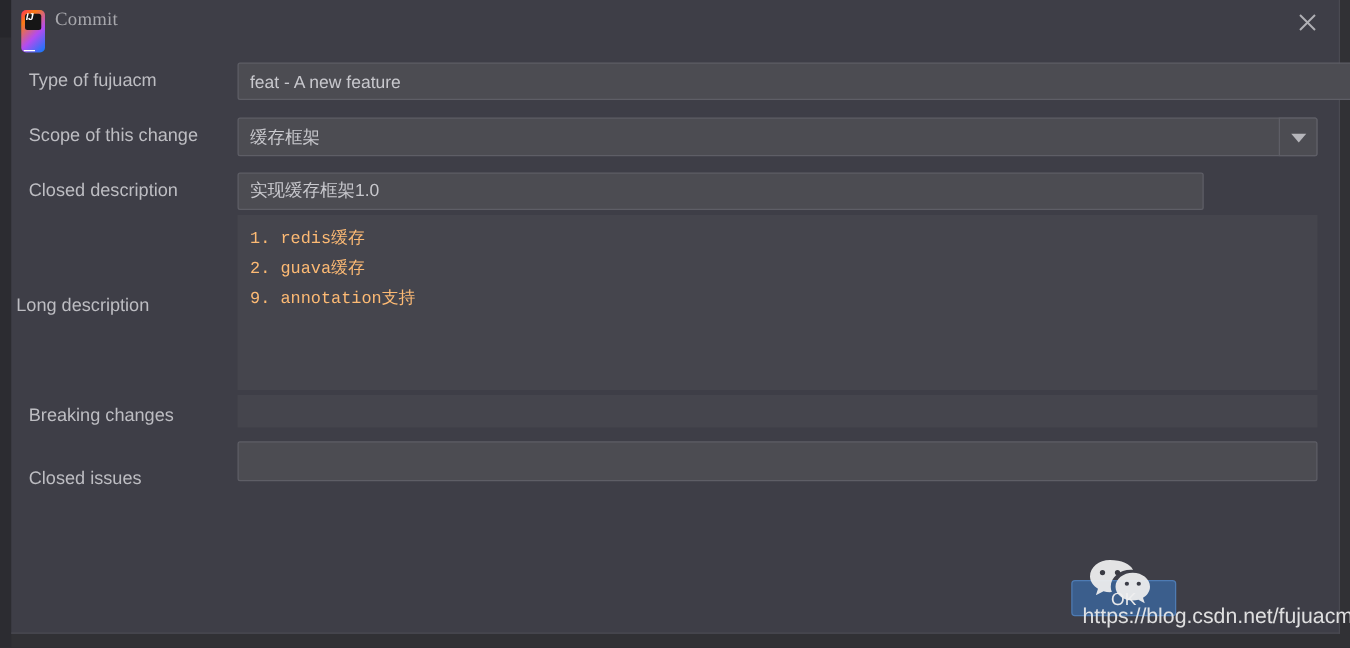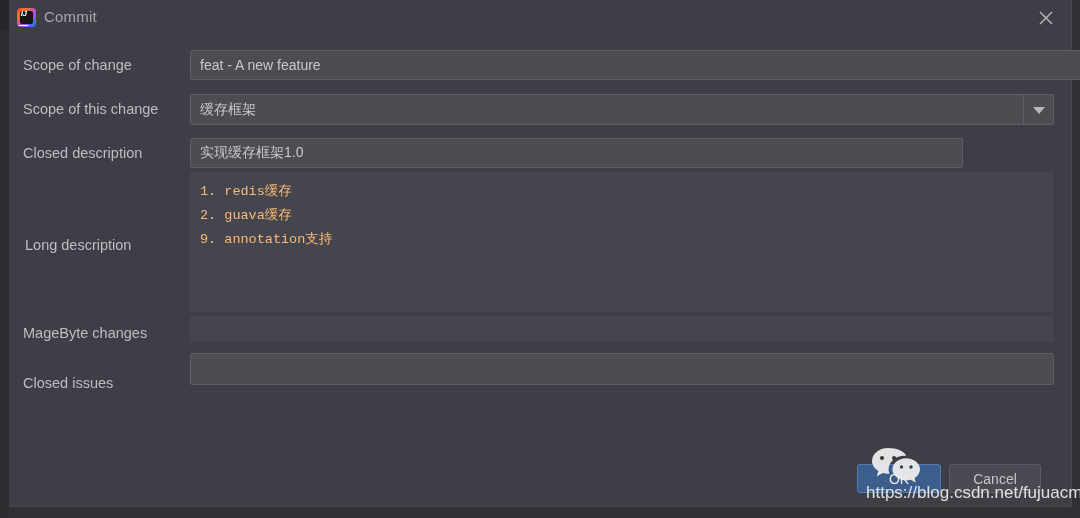--- a/index.html
+++ b/index.html
@@ -40,21 +40,21 @@
     border-left: none;
   }
 
   
   .titlebar {
     position: absolute; left: 0; top: 0;
     width: 100%; height: 35px;
   }
   .app-icon {
     position: absolute; left: 8px; top: 8px;
-    width: 19px; height: 19px;
+    width: 19px; height: 34px;
     border-radius: 4px;
     background:
       linear-gradient(135deg, #fe315d 0%, #f97a12 22%, #b24cf0 60%, #087cfa 100%);
     overflow: hidden;
     font-style: italic;
   }
   .app-icon .inner {
     position: absolute; left: 3px; top: 3px;
     width: 13px; height: 13px;
     background: #161616;
@@ -68,20 +68,21 @@
     letter-spacing: -0.5px;
   }
   .app-icon .bar {
     position: absolute; left: 2px; bottom: 1px;
     width: 9px; height: 1.5px; background: #ffffff;
   }
   .dialog-title {
     position: absolute; left: 35px; top: 8px;
     font-size: 15px; color: #a8a8ad;
     letter-spacing: .2px;
+    font-family: Liberation Serif, serif;
   }
   .close-btn {
     position: absolute; right: 14px; top: 7px;
     width: 22px; height: 22px;
     cursor: pointer;
   }
   .close-btn svg { display: block; }
 
   
   .form-label {
@@ -229,59 +230,58 @@
       <div class="dialog-title">Commit</div>
 
       <div class="close-btn">
         <svg width="22" height="22" viewBox="0 0 22 22">
           <line x1="5" y1="5" x2="17" y2="17" stroke="#b0b0b5" stroke-width="1.6"></line>
           <line x1="17" y1="5" x2="5" y2="17" stroke="#b0b0b5" stroke-width="1.6"></line>
         </svg>
       </div>
     </div>
 
-    <div class="form-label" style="left:14px; top:57px;">Scope of change</div>
+    <div class="form-label" style="left:14px; top:57px;">Type of fujuacm</div>
 
     <div class="field" style="left:181px; top:50px; width:1012px; height:30px;">
       <div class="field-text">feat - A new feature</div>
       <div class="arrow-plain"></div>
     </div>
 
     <div class="form-label" style="left:14px; top:101px;">Scope of this change</div>
 
     <div class="field" style="left:181px; top:94px; width:864px; height:31px;text-align:right;">
       <div class="field-text">缓存框架</div>
       <div class="arrow-btn"></div>
     </div>
 
     <div class="form-label" style="left:14px; top:145px;">Closed description</div>
 
     <div class="field" style="left:181px; top:138px; width:773px; height:30px;">
       <div class="field-text">实现缓存框架1.0</div>
     </div>
 
-    <div class="form-label" style="left:16px; top:237px;">Long description</div>
+    <div class="form-label" style="left:4px; top:237px;">Long description</div>
 
     <div class="textarea" style="left:181px; top:172px; width:864px; height:140px;">
       <div class="line">1. redis缓存</div>
       <div class="line">2. guava缓存</div>
       <div class="line">9. annotation支持</div>
     </div>
 
-    <div class="form-label" style="left:14px; top:325px;">MageByte changes</div>
+    <div class="form-label" style="left:14px; top:325px;">Breaking changes</div>
 
     <div class="thin-field" style="left:181px; top:316px; width:864px; height:26px;"></div>
 
     <div class="form-label" style="left:14px; top:375px;">Closed issues</div>
 
     <div class="field" style="left:181px; top:353px; width:864px; height:32px;"></div>
 
     <div class="btn btn-primary" style="left:848px; top:464px; width:84px;">OK</div>
 
-    <div class="btn btn-secondary" style="left:940px; top:464px; width:92px;">Cancel</div>
 
   </div>
 
   <div class="watermark">
     <div class="wm-logo">
       <svg width="52" height="42" viewBox="0 0 52 42">
         <path d="M18 2C9 2 2 8 2 15c0 4 2.5 7.6 6.4 10l-1.7 5.2 6.1-3.2c1.7.4 3.4.7 5.2.7 .5 0 1 0 1.5-.05C18.9 26.2 18.6 24.8 18.6 23.3 18.6 15.8 25.8 9.8 34.6 9.8c.6 0 1.2 0 1.8.1C34.6 5.3 27 2 18 2z" fill="#f0f0f0"></path>
         <circle cx="12" cy="12" r="2.1" fill="#3a3a42"></circle>
         <circle cx="24" cy="12" r="2.1" fill="#3a3a42"></circle>
         <path d="M50 23.3c0-6.1-6.2-11.1-13.8-11.1S22.4 17.2 22.4 23.3 28.6 34.4 36.2 34.4c1.6 0 3.1-.2 4.5-.6l5.1 2.7-1.4-4.3C47.8 30.1 50 26.9 50 23.3z" fill="#f0f0f0"></path>

